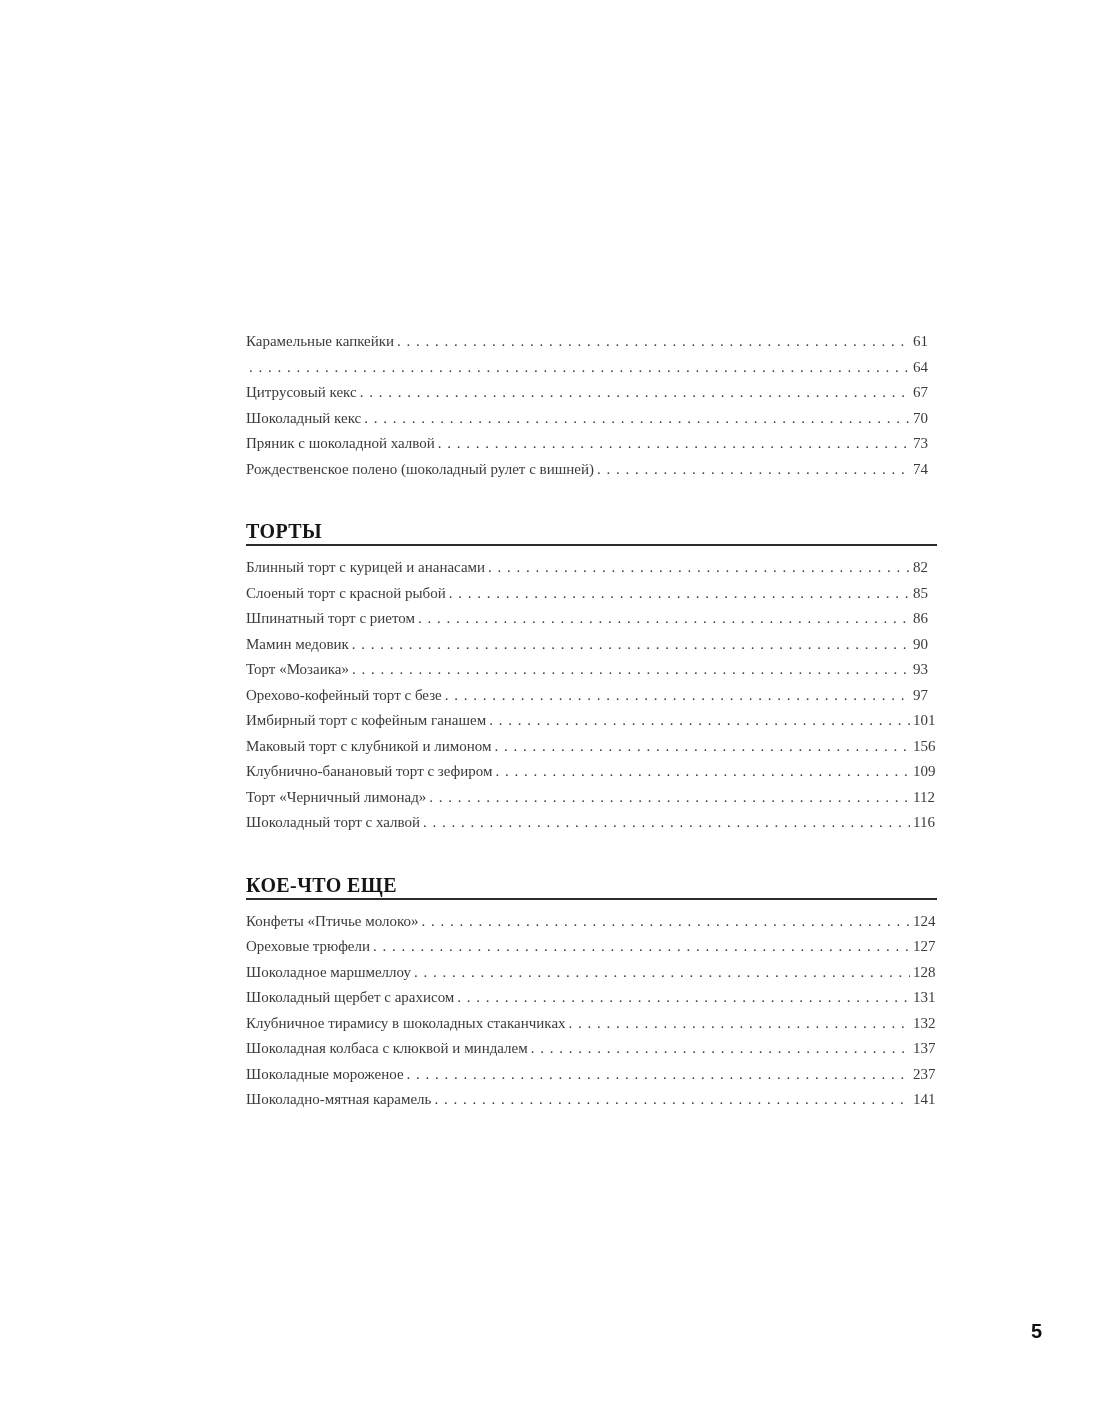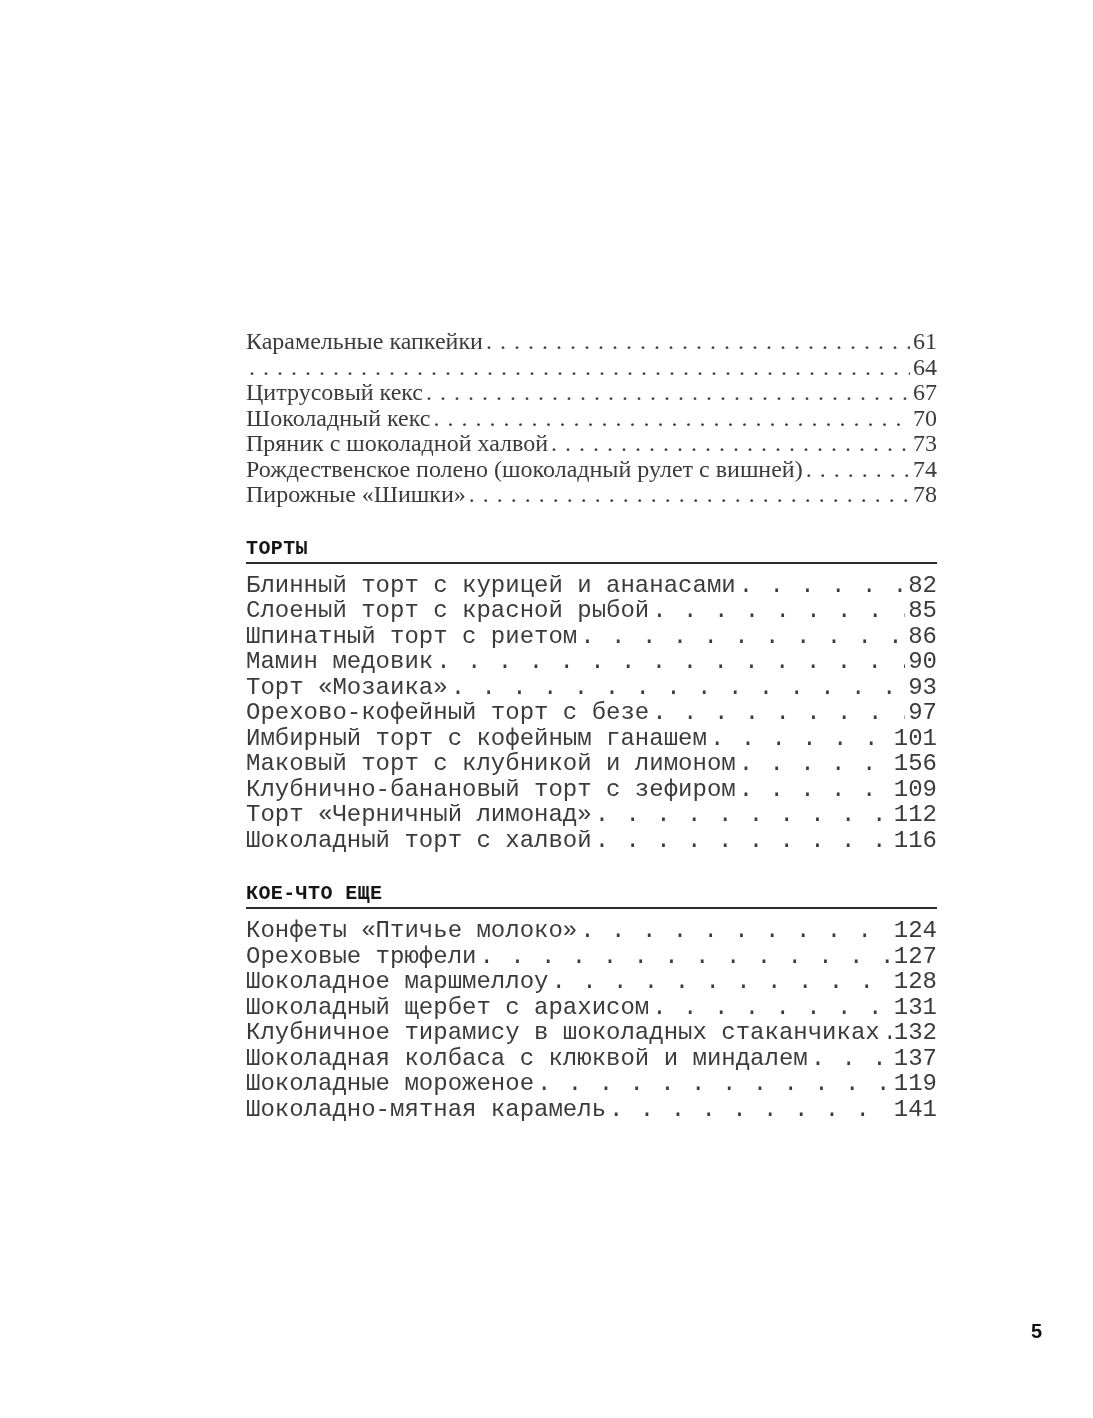--- a/index.html
+++ b/index.html
@@ -14,22 +14,21 @@
     font-family: "Liberation Serif", "DejaVu Serif", serif;
     overflow: hidden;
   }
   .content {
     position: absolute;
     left: 246px;
     top: 329px;
     width: 691px;
   }
   .toc-section + .toc-section {
-    margin-top: 28px;
-    font-family: Liberation Mono, monospace;
+    margin-top: 36px;
   }
   .heading {
     margin: 0;
     font-size: 20px;
     line-height: 26px;
     font-weight: bold;
     color: #151515;
     letter-spacing: 0.4px;
   }
   .rule {
@@ -43,21 +42,21 @@
     margin: 0;
     padding: 0;
   }
   .toc-section.has-heading .entry-list {
     margin-top: 9px;
   }
   .entry {
     display: flex;
     align-items: baseline;
     line-height: 25.5px;
-    font-size: 24px;
+    font-size: 15px;
     color: #3b3b3b;
   }
   .title {
     flex: 0 0 auto;
     white-space: nowrap;
   }
   .dots {
     flex: 1 1 auto;
     overflow: hidden;
     white-space: nowrap;
@@ -114,25 +113,20 @@
           <li class="entry">
             <span class="title">Пряник с шоколадной халвой</span>
             <span class="dots"></span>
             <span class="pg">73</span>
           </li>
           <li class="entry">
             <span class="title">Рождественское полено (шоколадный рулет с вишней)</span>
             <span class="dots"></span>
             <span class="pg">74</span>
           </li>
-          <li class="entry">
-            <span class="title">Пирожные «Шишки»</span>
-            <span class="dots"></span>
-            <span class="pg">78</span>
-          </li>
         </ul>
       </section>
       <section class="toc-section has-heading">
         <h2 class="heading">ТОРТЫ</h2>
         <div class="rule"></div>
         <ul class="entry-list">
           <li class="entry">
             <span class="title">Блинный торт с курицей и ананасами</span>
             <span class="dots"></span>
             <span class="pg">82</span>
@@ -219,21 +213,21 @@
             <span class="pg">132</span>
           </li>
           <li class="entry">
             <span class="title">Шоколадная колбаса с клюквой и миндалем</span>
             <span class="dots"></span>
             <span class="pg">137</span>
           </li>
           <li class="entry">
             <span class="title">Шоколадные мороженое</span>
             <span class="dots"></span>
-            <span class="pg">119</span>
+            <span class="pg">237</span>
           </li>
           <li class="entry">
             <span class="title">Шоколадно-мятная карамель</span>
             <span class="dots"></span>
             <span class="pg">141</span>
           </li>
         </ul>
       </section>
     </main>
   <div class="page-number">5</div>

